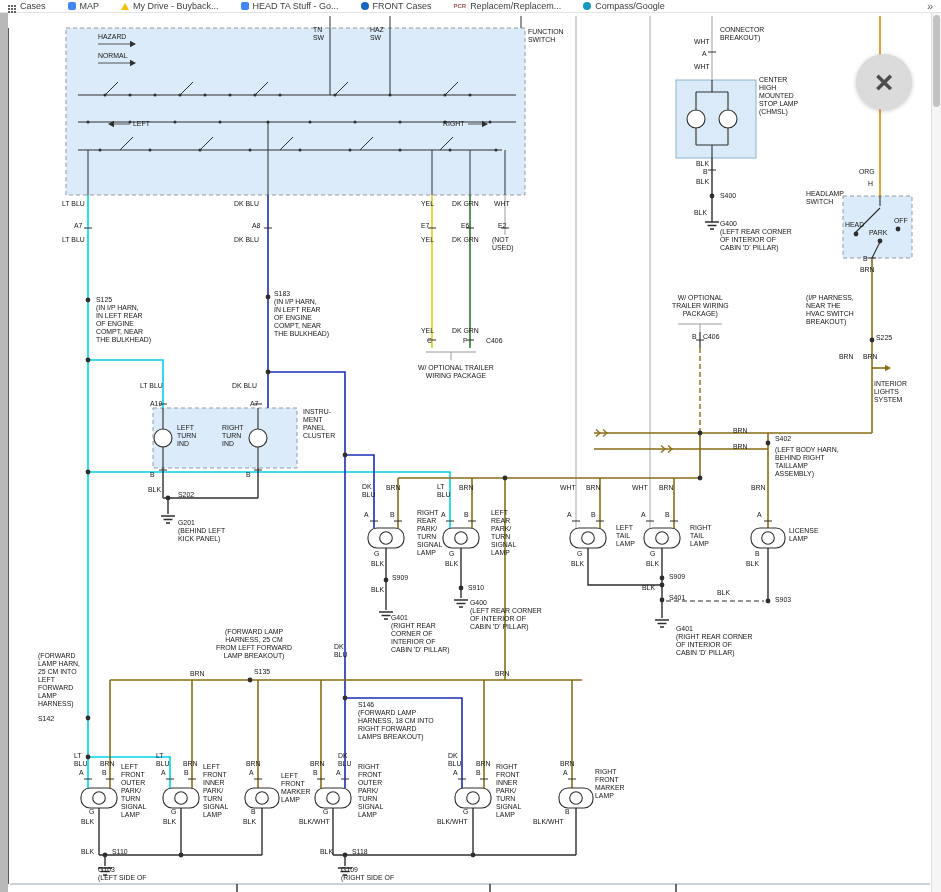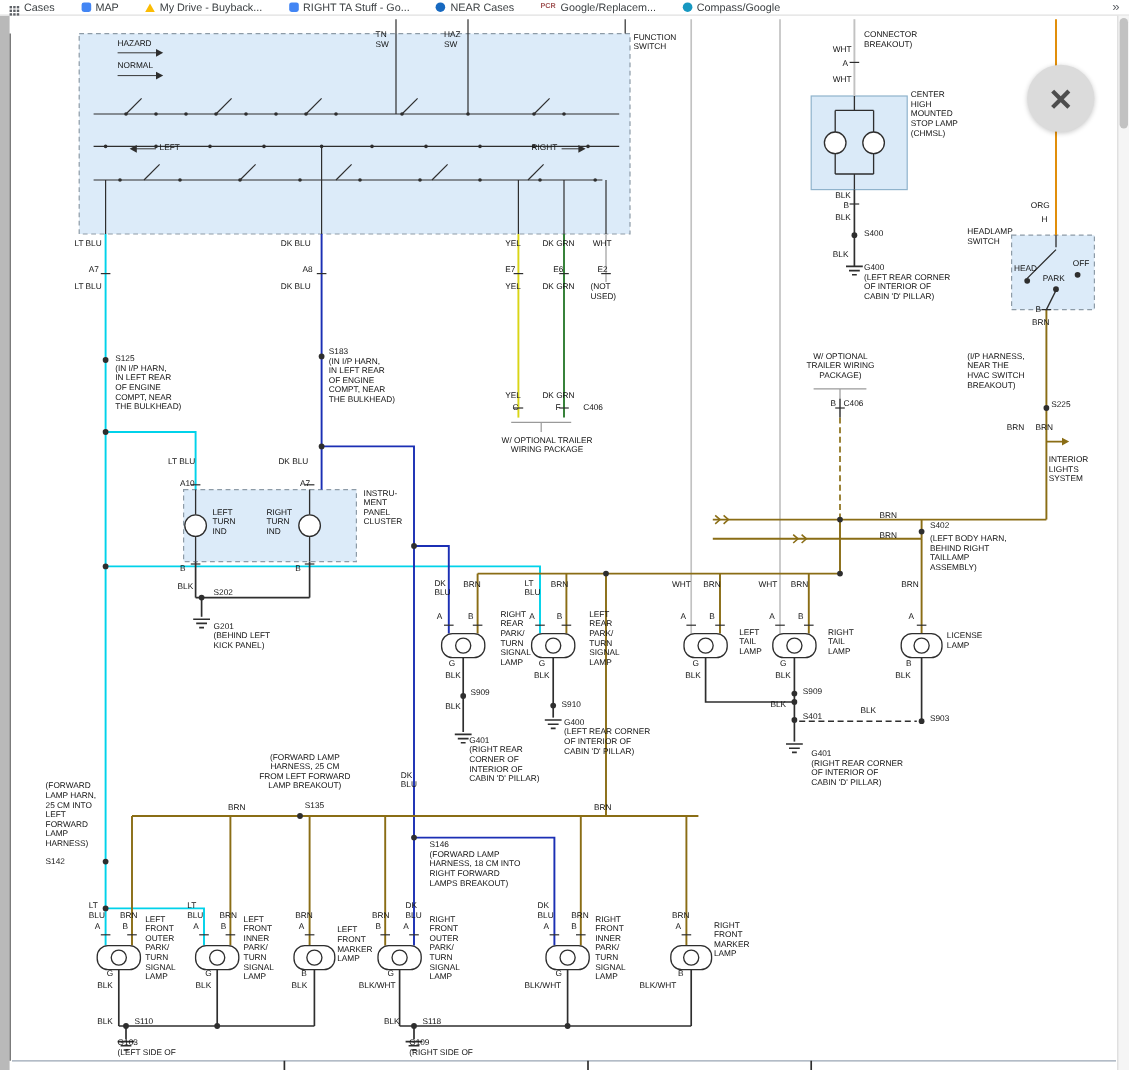--- a/index.html
+++ b/index.html
@@ -52,29 +52,29 @@
     <div class="bm">
       <span class="ic square" style="background: rgb(66, 133, 244);"></span>
       <span>MAP</span>
     </div>
     <div class="bm">
       <span class="ic triangle" style="border-bottom-color: rgb(251, 188, 4);"></span>
       <span>My Drive - Buyback...</span>
     </div>
     <div class="bm">
       <span class="ic square" style="background: rgb(66, 133, 244);"></span>
-      <span>RIGHT TA Stuff - Go...</span>
+      <span>HEAD TA Stuff - Go...</span>
     </div>
     <div class="bm">
       <span class="ic circle" style="background: rgb(23, 105, 192);"></span>
-      <span>NEAR Cases</span>
+      <span>FRONT Cases</span>
     </div>
     <div class="bm">
       <span class="ic text" style="color: rgb(160, 84, 84);">PCR</span>
-      <span>Google/Replacem...</span>
+      <span>Replacem/Replacem...</span>
     </div>
     <div class="bm">
       <span class="ic circle" style="background: rgb(23, 152, 193);"></span>
       <span>Compass/Google</span>
     </div>
     <span id="bm-overflow">»</span>
 </div>
 
 <div id="page"></div>
 

